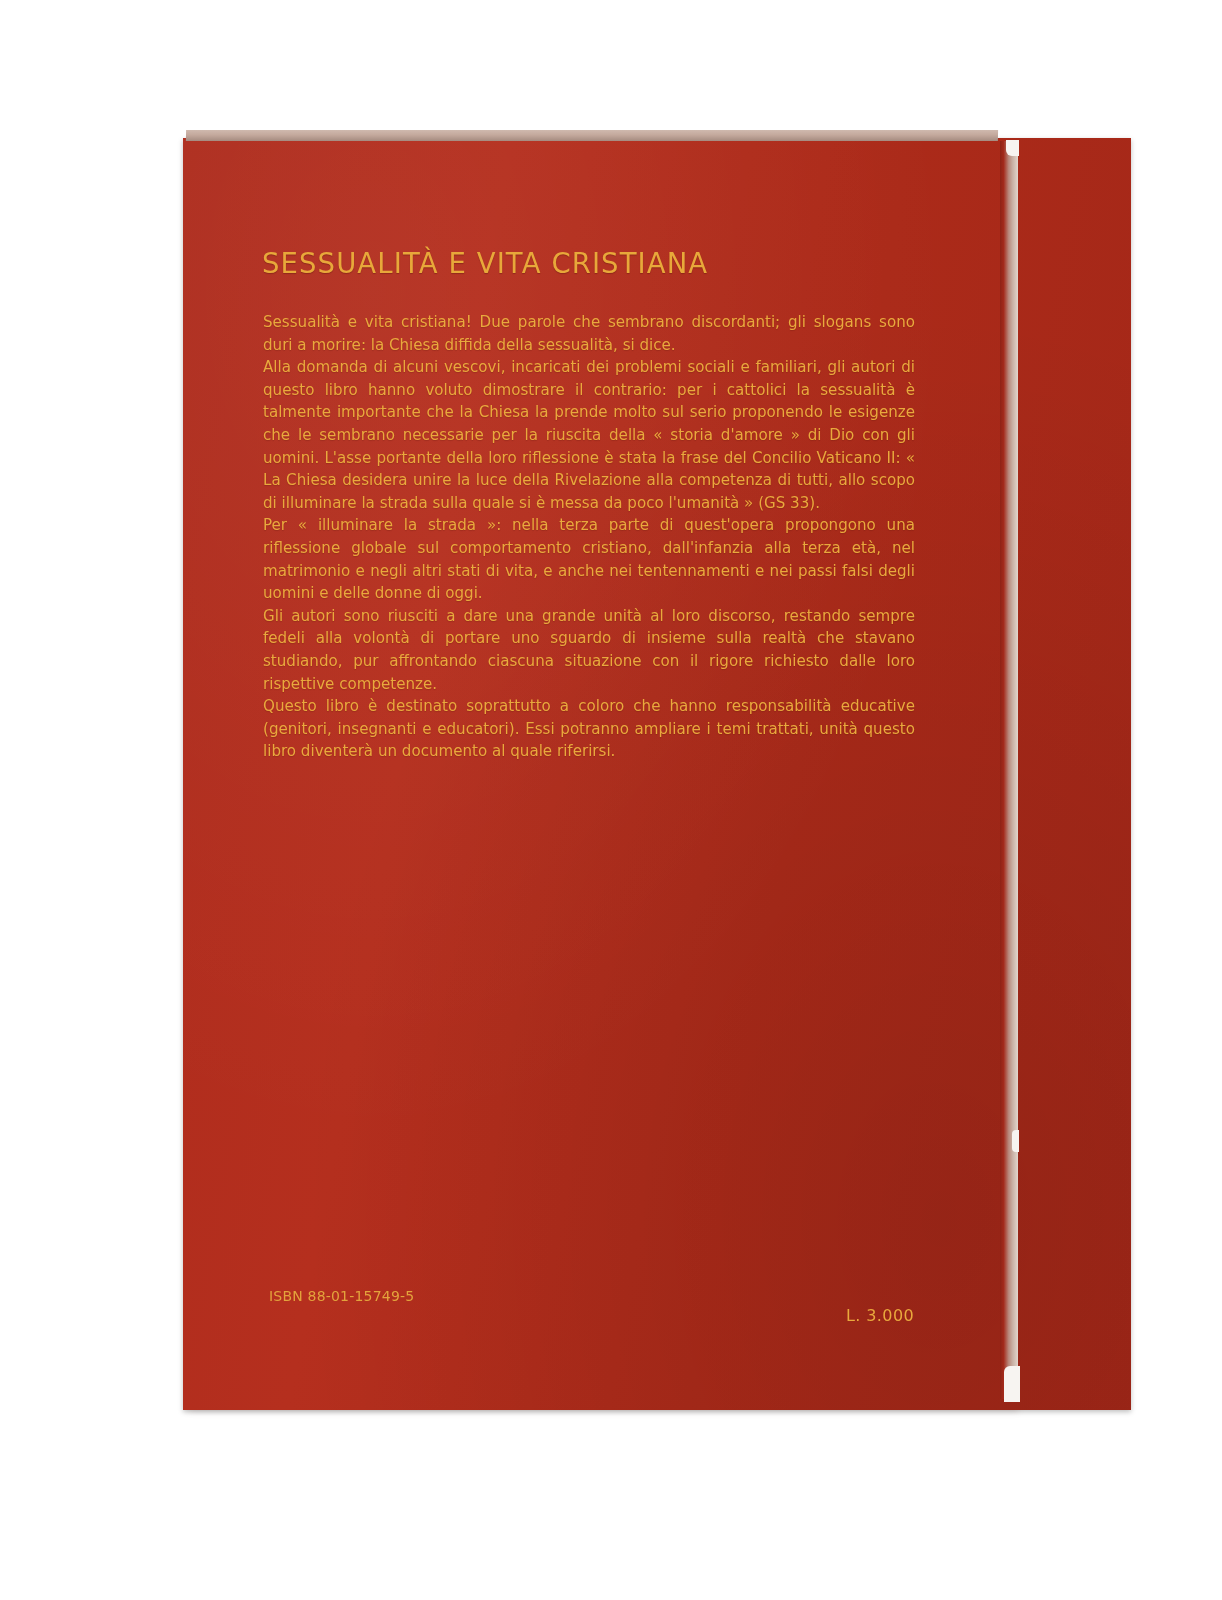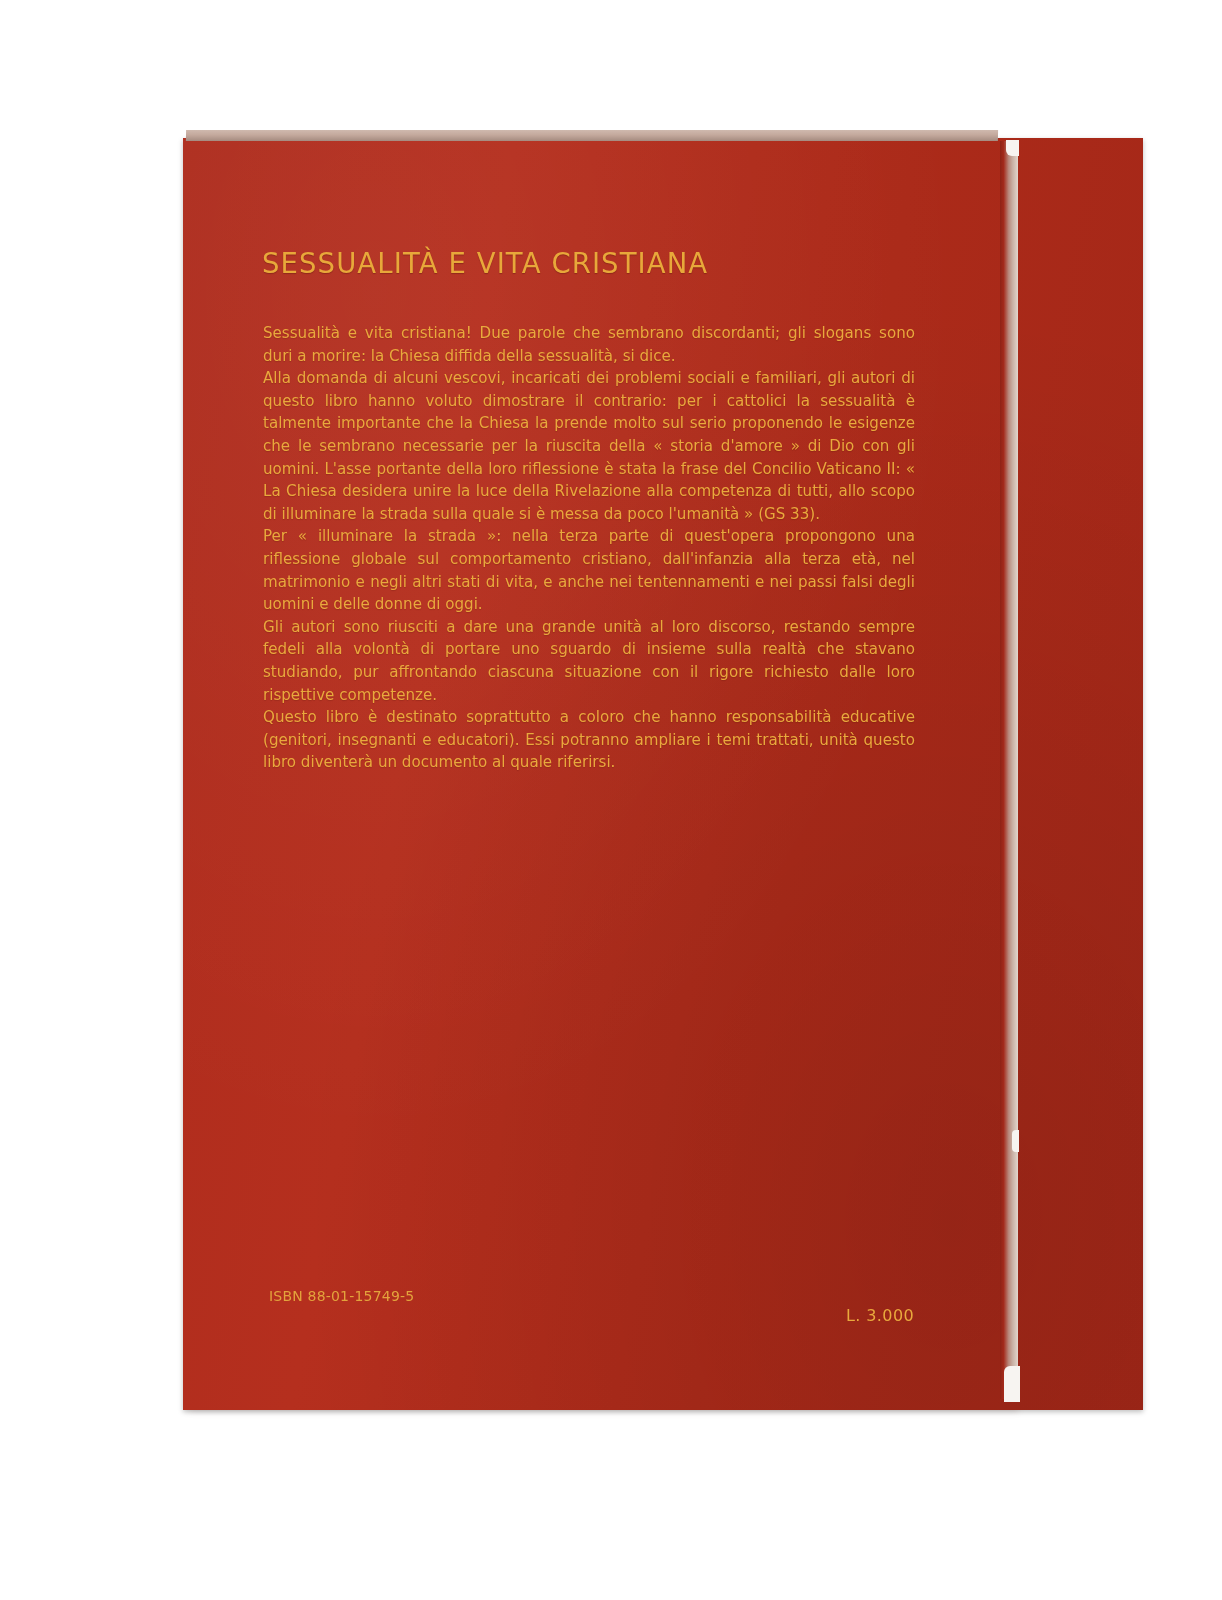--- a/index.html
+++ b/index.html
@@ -21,21 +21,20 @@
     left: 183px;
     top: 138px;
     width: 948px;
     height: 1272px;
     background: #b02b1c;
     background-image:
       radial-gradient(ellipse at 20% 12%, rgba(255,255,255,0.045) 0%, rgba(255,255,255,0) 55%),
       radial-gradient(ellipse at 80% 85%, rgba(0,0,0,0.10) 0%, rgba(0,0,0,0) 60%),
       linear-gradient(100deg, #ae2c1d 0%, #b52f1e 28%, #ab2a19 62%, #a32718 100%);
     box-shadow: 0 2px 5px rgba(0,0,0,0.25);
-    padding-left: 12px;
   }
 
   
   #page-edge-top {
     position: absolute;
     left: 186px;
     top: 130px;
     width: 812px;
     height: 11px;
     background: linear-gradient(180deg, #cfb9ae 0%, #c4a99d 45%, #a58b80 100%);
@@ -124,21 +123,21 @@
 </style>
 </head>
 <body>
 
 <div id="book-shadow"></div>
 
 <div id="book-back-cover">
 
   <h1 id="blurb-title" style="position: absolute; left: 79px; top: 91px; width: 700px;">SESSUALITÀ E VITA CRISTIANA</h1>
 
-  <div id="blurb-body" style="position: absolute; left: 80px; top: 173px; width: 652px; margin-top: 11px;">
+  <div id="blurb-body" style="position: absolute; left: 80px; top: 173px; width: 652px;">
     <p>Sessualità e vita cristiana! Due parole che sembrano discordanti; gli slogans sono duri a morire: la Chiesa diffida della sessualità, si dice.</p>
     <p>Alla domanda di alcuni vescovi, incaricati dei problemi sociali e familiari, gli autori di questo libro hanno voluto dimostrare il contrario: per i cattolici la sessualità è talmente importante che la Chiesa la prende molto sul serio proponendo le esigenze che le sembrano necessarie per la riuscita della « storia d'amore » di Dio con gli uomini. L'asse portante della loro riflessione è stata la frase del Concilio Vaticano II: « La Chiesa desidera unire la luce della Rivelazione alla competenza di tutti, allo scopo di illuminare la strada sulla quale si è messa da poco l'umanità » (GS 33).</p>
     <p>Per « illuminare la strada »: nella terza parte di quest'opera propongono una riflessione globale sul comportamento cristiano, dall'infanzia alla terza età, nel matrimonio e negli altri stati di vita, e anche nei tentennamenti e nei passi falsi degli uomini e delle donne di oggi.</p>
     <p>Gli autori sono riusciti a dare una grande unità al loro discorso, restando sempre fedeli alla volontà di portare uno sguardo di insieme sulla realtà che stavano studiando, pur affrontando ciascuna situazione con il rigore richiesto dalle loro rispettive competenze.</p>
     <p>Questo libro è destinato soprattutto a coloro che hanno responsabilità educative (genitori, insegnanti e educatori). Essi potranno ampliare i temi trattati, unità questo libro diventerà un documento al quale riferirsi.</p>
   </div>
 
   <div id="isbn-text" style="position: absolute; left: 86px; top: 1150px;">ISBN 88-01-15749-5</div>
 
   <div id="price-text" style="position: absolute; left: 663px; top: 1148px;">L. 3.000</div>

